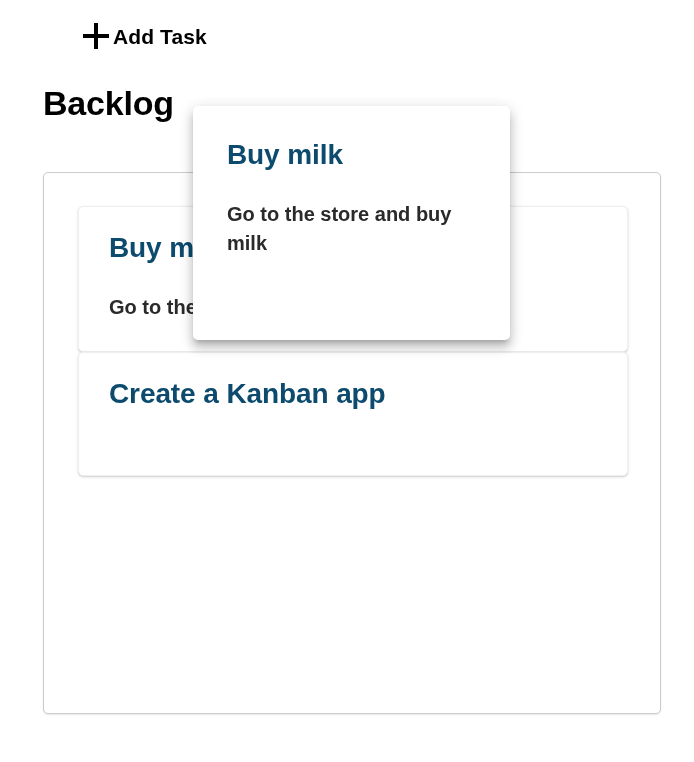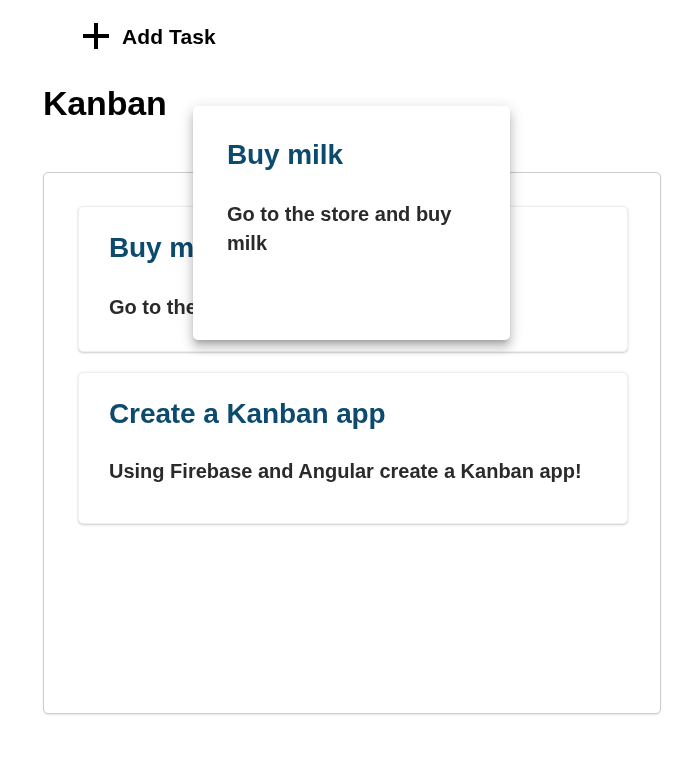--- a/index.html
+++ b/index.html
@@ -24,21 +24,21 @@
     height: 762px;
   }
 
   
   .add-task-btn {
     position: absolute;
     left: 83px;
     top: 23px;
     display: flex;
     align-items: center;
-    gap: 13px;
+    gap: 4px;
     cursor: pointer;
     user-select: none;
     background: transparent;
     border: 0;
     padding: 0;
   }
   .plus-icon {
     width: 26px;
     height: 26px;
     position: relative;
@@ -104,21 +104,20 @@
     box-sizing: border-box;
     width: 550px;
     background: #ffffff;
     border: 1px solid #eeeeee;
     border-radius: 5px;
     box-shadow: 0 1px 3px rgba(0,0,0,0.14), 0 1px 1px rgba(0,0,0,0.07);
     padding: 24px 30px 28px 30px;
     cursor: move;
   }
   .task-card + .task-card {
-    margin-top: 20px;
   }
   .task-title {
     font-size: 28px;
     font-weight: bold;
     color: #0c4a6e;
     letter-spacing: -0.1px;
     line-height: 1.2;
     margin: 0 0 26px 0;
   }
   .task-desc {
@@ -161,32 +160,31 @@
 </head>
 <body>
 
 <div class="board">
 
   <button class="add-task-btn">
     <span class="plus-icon"></span>
     <span class="add-task-label">Add Task</span>
   </button>
 
-  <h1 class="column-title">Kanban</h1>
+  <h1 class="column-title">Backlog</h1>
 
   <div class="drop-list">
 
     <div class="task-card card-milk">
       <div class="task-title">Buy milk</div>
       <div class="task-desc">Go to the store and buy milk</div>
     </div>
 
     <div class="task-card card-kanban">
       <div class="task-title">Create a Kanban app</div>
-      <div class="task-desc">Using Firebase and Angular create a Kanban app!</div>
     </div>
 
   </div>
 
   <div class="drag-preview">
     <div class="task-title">Buy milk</div>
     <div class="task-desc">Go to the store and buy milk</div>
   </div>
 
 </div>

